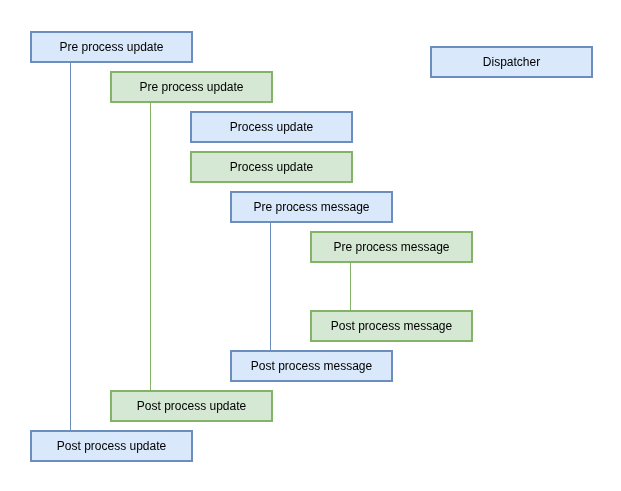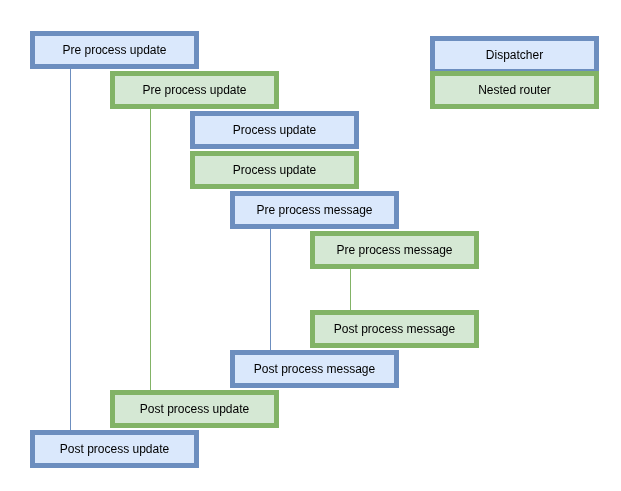--- a/index.html
+++ b/index.html
@@ -12,21 +12,21 @@
     width: 621px;
     height: 491px;
     background: #ffffff;
     overflow: hidden;
     font-family: "Liberation Sans", sans-serif;
   }
   .box {
     position: absolute;
     width: 159px;
     height: 28px;
-    border: 5px solid #ef4444;
+    border: 2px solid #ef4444;
     display: flex;
     align-items: center;
     justify-content: center;
     font-size: 12px;
     color: #000000;
     white-space: nowrap;
     box-sizing: content-box;
   }
   .connector {
     position: absolute;
@@ -47,16 +47,15 @@
   <div class="box green" style="left: 110px; top: 71px; background: rgb(213, 232, 212); border-color: rgb(130, 179, 102); color: rgb(0, 0, 0);">Pre process update</div>
   <div class="box blue" style="left: 190px; top: 111px; background: rgb(218, 232, 252); border-color: rgb(108, 142, 191); color: rgb(0, 0, 0);">Process update</div>
   <div class="box green" style="left: 190px; top: 151px; background: rgb(213, 232, 212); border-color: rgb(130, 179, 102); color: rgb(0, 0, 0);">Process update</div>
   <div class="box blue" style="left: 230px; top: 191px; background: rgb(218, 232, 252); border-color: rgb(108, 142, 191); color: rgb(0, 0, 0);">Pre process message</div>
   <div class="box green" style="left: 310px; top: 231px; background: rgb(213, 232, 212); border-color: rgb(130, 179, 102); color: rgb(0, 0, 0);">Pre process message</div>
   <div class="box green" style="left: 310px; top: 310px; background: rgb(213, 232, 212); border-color: rgb(130, 179, 102); color: rgb(0, 0, 0);">Post process message</div>
   <div class="box blue" style="left: 230px; top: 350px; background: rgb(218, 232, 252); border-color: rgb(108, 142, 191); color: rgb(0, 0, 0);">Post process message</div>
   <div class="box green" style="left: 110px; top: 390px; background: rgb(213, 232, 212); border-color: rgb(130, 179, 102); color: rgb(0, 0, 0);">Post process update</div>
   <div class="box blue" style="left: 30px; top: 430px; background: rgb(218, 232, 252); border-color: rgb(108, 142, 191); color: rgb(0, 0, 0);">Post process update</div>
 
-  <div class="box blue" style="left: 430px; top: 36px; background: rgb(218, 232, 252); border-color: rgb(108, 142, 191); color: rgb(0, 0, 0);">Dispatcher</div>
-  <div class="box green" style="left: 430px; top: 71px; background: rgb(213, 232, 212); border-color: rgb(130, 179, 102); color: rgb(0, 0, 0);">Nested router</div>
+  <div class="box blue" style="left: 430px; top: 46px; background: rgb(218, 232, 252); border-color: rgb(108, 142, 191); color: rgb(0, 0, 0);">Dispatcher</div>
 
 </div>
 
 </body></html>

